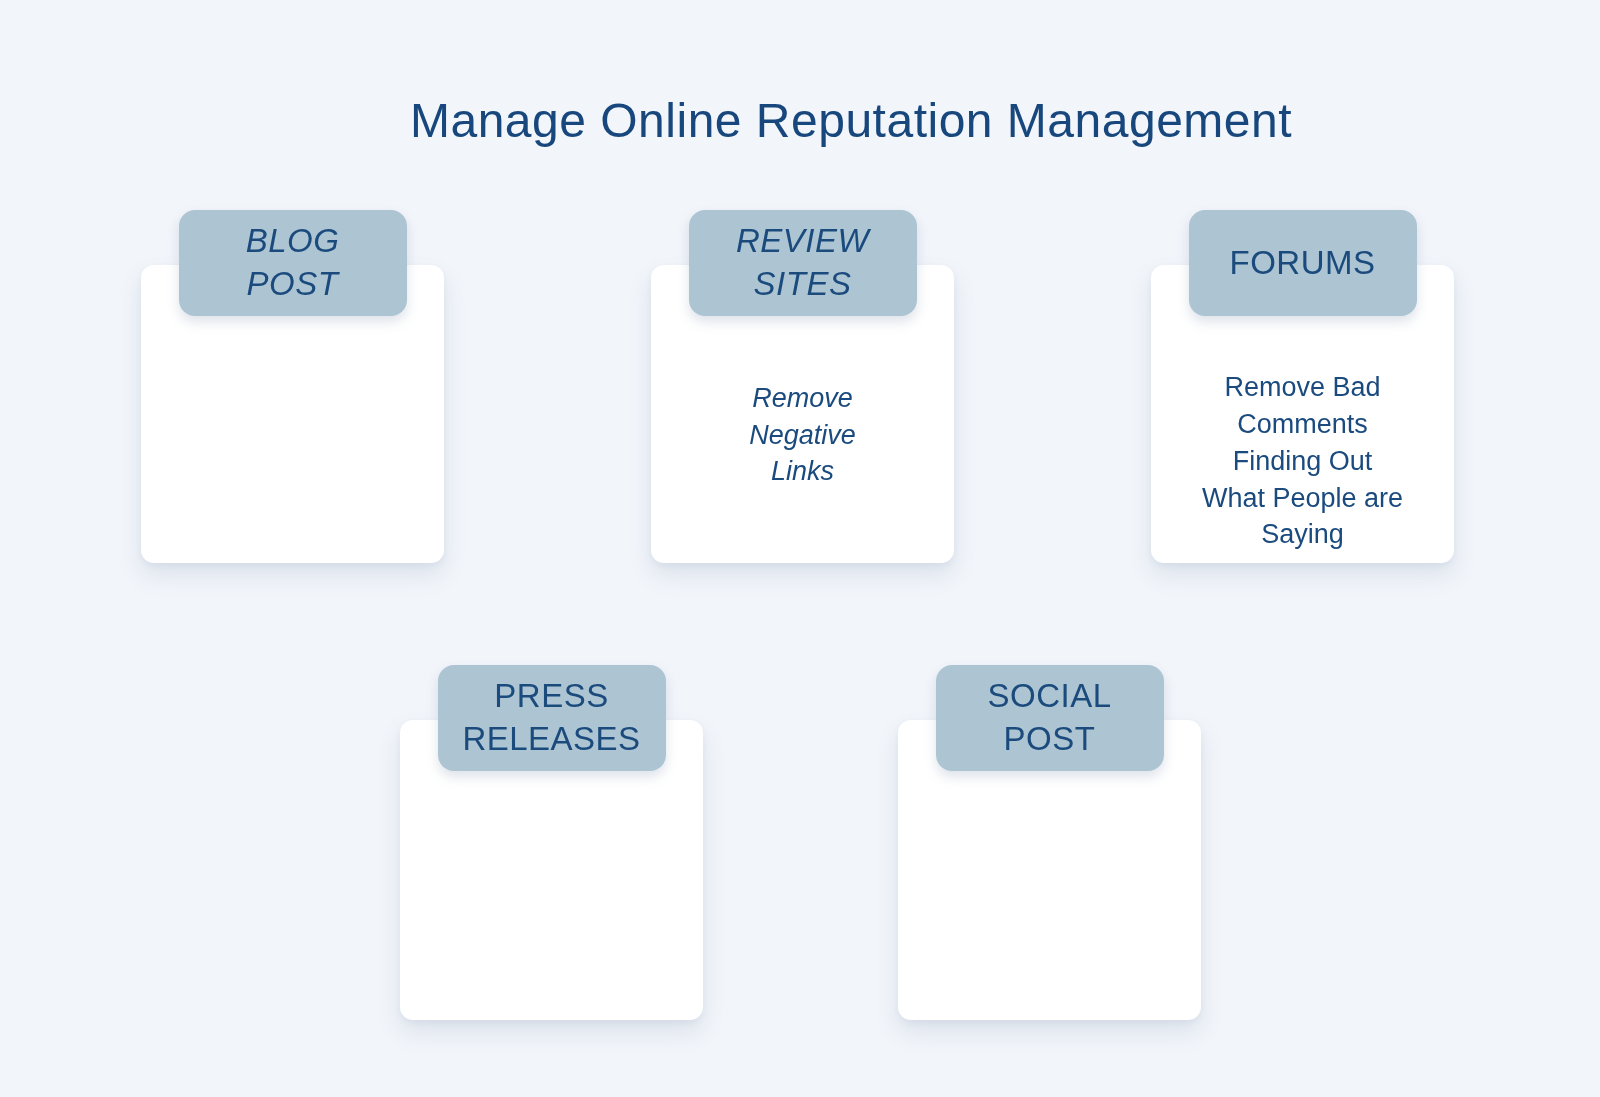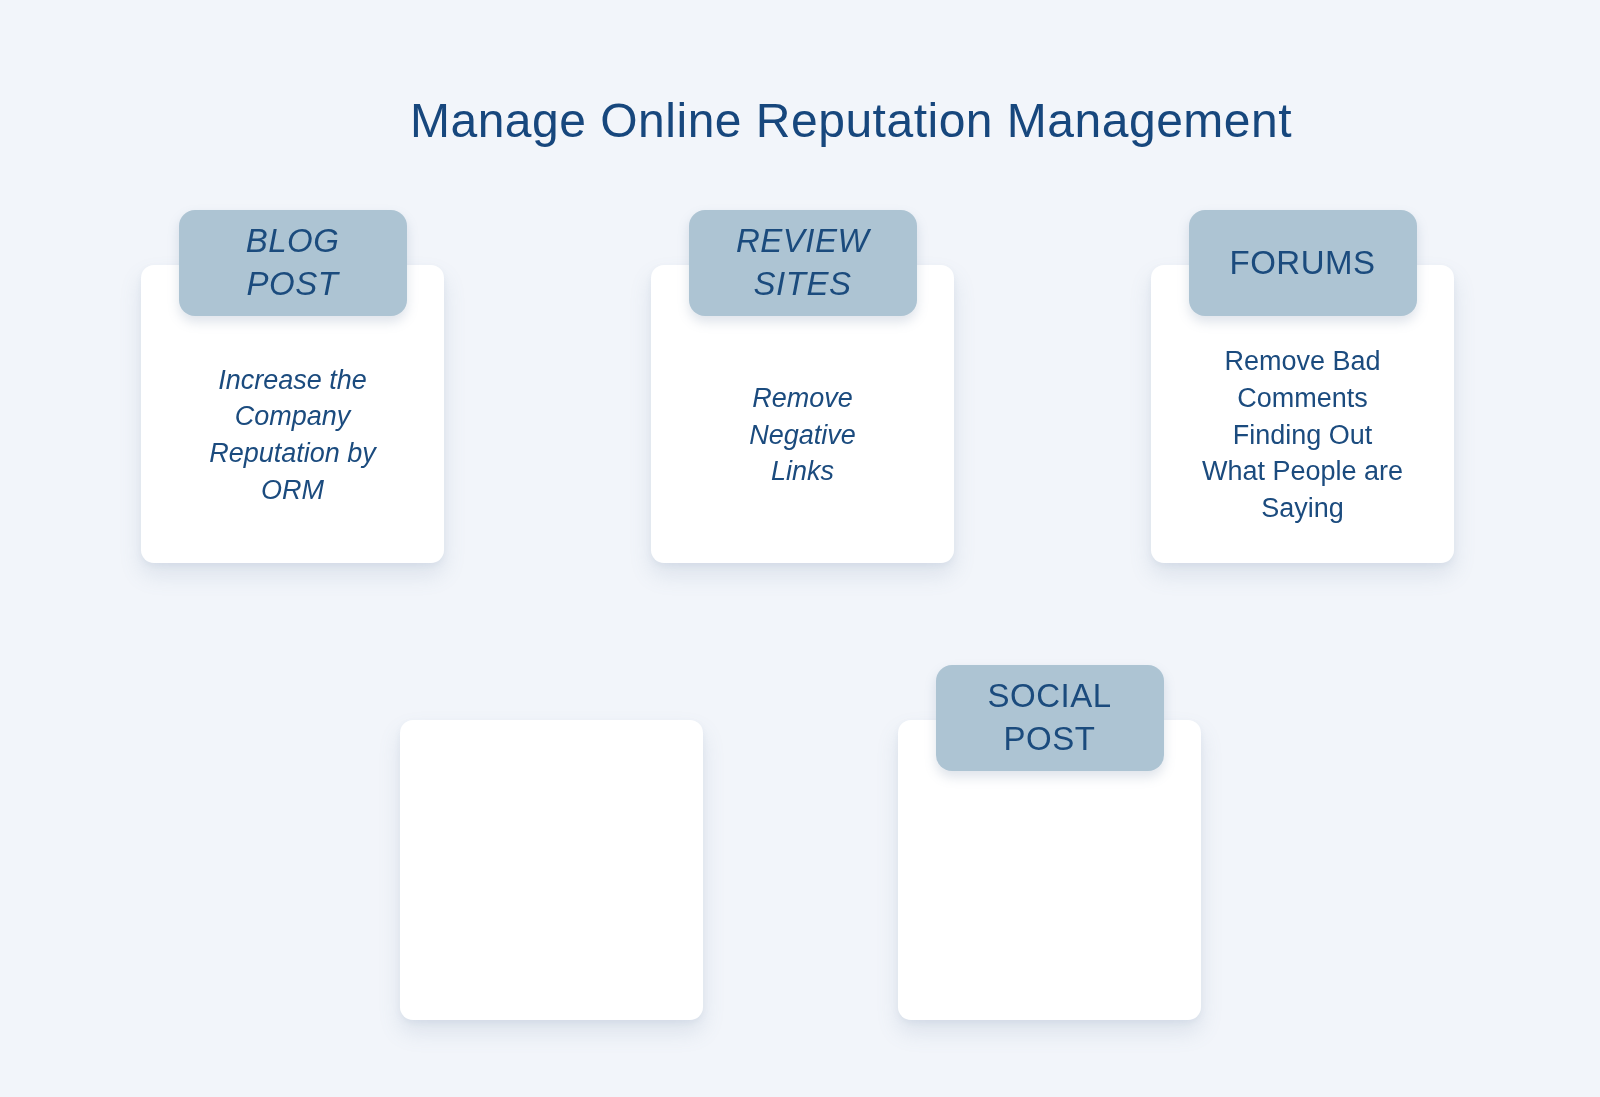--- a/index.html
+++ b/index.html
@@ -37,21 +37,21 @@
     border-radius: 13px;
     box-shadow: 0 12px 22px rgba(104, 128, 160, 0.16), 0 3px 6px rgba(104, 128, 160, 0.08);
     display: flex;
     align-items: center;
     justify-content: center;
     box-sizing: border-box;
     padding: 52px 18px 10px 18px;
   }
   .card-1 { left: 141px;  top: 265px; height: 298px; font-style: italic; }
   .card-2 { left: 651px;  top: 265px; height: 298px; font-style: italic; }
-  .card-3 { left: 1151px; top: 265px; height: 298px; }
+  .card-3 { left: 1151px; top: 265px; height: 298px; align-items: flex-end; }
   .card-4 { left: 400px;  top: 720px; height: 300px; }
   .card-5 { left: 898px;  top: 720px; height: 300px; }
   .badge {
     position: absolute;
     top: -55px;
     left: 50%;
     transform: translateX(-50%);
     width: 228px;
     height: 106px;
     background: #adc4d3;
@@ -85,24 +85,20 @@
 
 <div class="canvas">
 
   <h1 class="title">Manage Online Reputation Management</h1>
 
   <section class="card card-1">
     <div class="badge">
       <span class="badge-label">BLOG
 POST</span>
     </div>
-    <p class="desc">Increase the
-Company
-Reputation by
-ORM</p>
   </section>
 
   <section class="card card-2">
     <div class="badge">
       <span class="badge-label">REVIEW
 SITES</span>
     </div>
     <p class="desc">Remove
 Negative
 Links</p>
@@ -113,20 +109,24 @@
       <span class="badge-label">FORUMS</span>
     </div>
     <p class="desc">Remove Bad
 Comments
 Finding Out
 What People are
 Saying</p>
   </section>
 
   <section class="card card-4">
+    <div class="badge">
+      <span class="badge-label">PRESS
+RELEASES</span>
+    </div>
   </section>
 
   <section class="card card-5">
     <div class="badge">
       <span class="badge-label">SOCIAL
 POST</span>
     </div>
   </section>
 
 </div>

